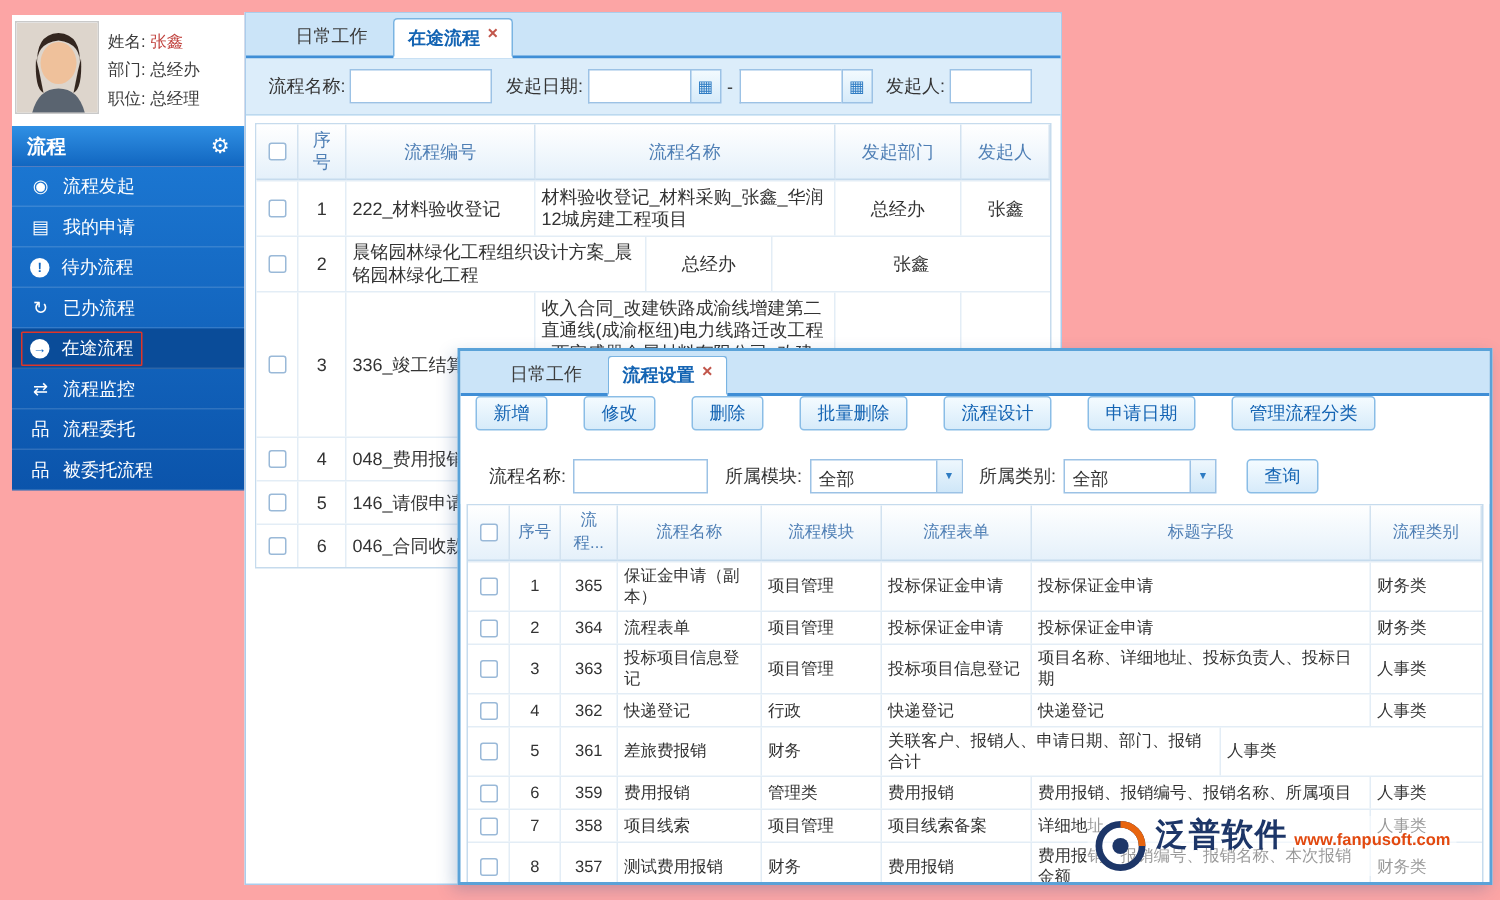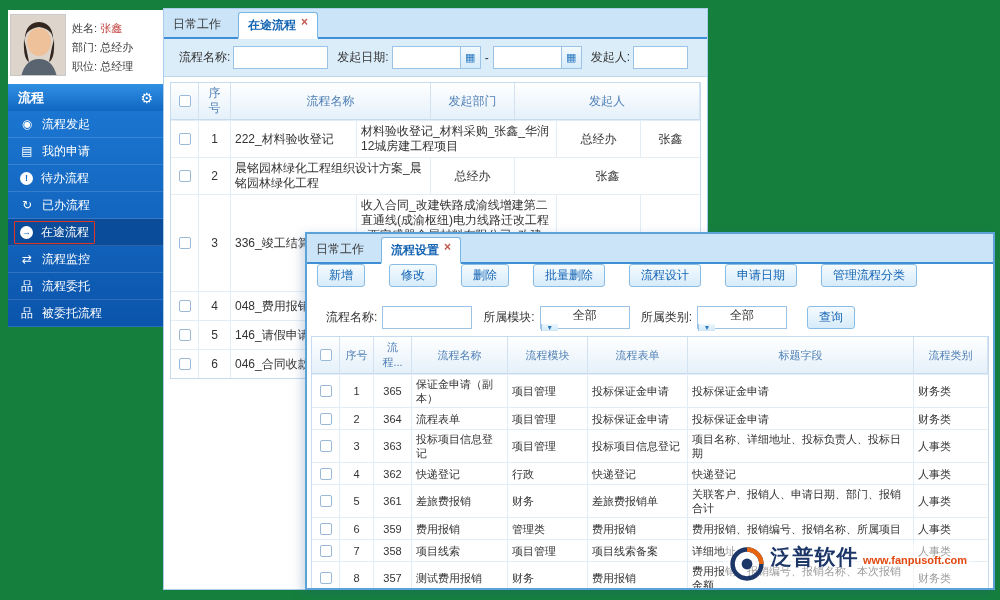--- a/index.html
+++ b/index.html
@@ -1,18 +1,18 @@
 <!DOCTYPE html>
 <html><head>
 <meta charset="utf-8">
 <style>
 *{margin:0;padding:0;box-sizing:border-box;}
 html,body{width:1000px;height:600px;}
 body{font-family:"Liberation Sans","DejaVu Sans",sans-serif;background:#fff;overflow:hidden;}
-.screen{position:relative;width:1000px;height:600px;background:#15803d;text-decoration:underline;}
+.screen{position:relative;width:1000px;height:600px;background:#fca5a5;text-decoration:underline;}
 
 
 .sidebar{position:absolute;left:8px;top:10px;width:155px;}
 .profile{display:flex;gap:6px;padding:4px 2px 8px 2px;background:#fff;}
 .photo{width:56px;height:62px;border:1px solid #c9c9c9;overflow:hidden;flex:none;}
 .pinfo{font-size:11px;color:#3a3a3a;padding-top:5px;}
 .pline{line-height:19px;white-space:nowrap;}
 .pred{color:#c0413c;}
 .side-head{height:27px;background:linear-gradient(#3090e4,#1166c0);color:#fff;font-size:13px;font-weight:bold;display:flex;align-items:center;justify-content:space-between;padding:0 10px;}
 .gear{font-weight:normal;font-size:14px;cursor:pointer;}
@@ -21,37 +21,37 @@
 .menu-item.active{background:#0a4c99;}
 .item-box{display:inline-flex;align-items:center;gap:8px;padding:2px 5px;border:1px solid transparent;border-radius:1px;}
 .menu-item.active .item-box{border-color:#e03527;}
 .mi-icon{width:14px;height:14px;display:inline-flex;align-items:center;justify-content:center;font-size:12px;flex:none;}
 .mi-icon.badge{background:#fff;color:#1166c0;border-radius:50%;font-size:9px;font-weight:bold;width:13px;height:13px;}
 
 
 .window{position:absolute;background:#fff;}
 .back-window{left:163px;top:8px;width:545px;height:582px;border:1px solid #aacdec;z-index:1;}
 .front-window{left:305px;top:232px;width:690px;height:358px;border:2px solid #5aa2d8;box-shadow:-3px 3px 10px rgba(30,80,140,.25);z-index:10;overflow:hidden;}
-.tabbar{height:30px;background:#cbe4f8;border-bottom:2px solid #3f8ed6;display:flex;align-items:flex-end;padding-left:0;gap:3px;}
+.tabbar{height:30px;background:#cbe4f8;border-bottom:2px solid #3f8ed6;display:flex;align-items:flex-end;padding-left:24px;gap:3px;}
 .tab{height:25px;display:flex;align-items:center;padding:0 9px;font-size:12px;color:#3c3c3c;cursor:pointer;border-radius:3px 3px 0 0;}
 .tab.active{background:#fff;border:1px solid #7ab4e2;border-bottom:2px solid #fff;margin-bottom:-2px;color:#1464b3;font-weight:bold;height:27px;}
 .tab-close{margin-left:5px;color:#c2574c;font-size:12px;line-height:10px;align-self:flex-start;margin-top:4px;cursor:pointer;}
 
 
 .filters{display:flex;align-items:center;font-size:12px;color:#333;}
 .back-filters{height:38px;background:#dcedfa;padding:0 6px;border-bottom:1px solid #bcd9ef;}
 .flabel{margin:0 3px 0 9px;white-space:nowrap;}
 .txt{height:23px;border:1px solid #9cc2e5;background:#fff;font-size:12px;padding:0 4px;min-width:0;}
 .w95{width:95px;}.w90{width:90px;}.w55{width:55px;flex:none;}
 .dategroup{display:inline-flex;height:23px;}
 .txt.date{width:68px;border-right:none;}
 .calbtn{width:21px;height:23px;border:1px solid #9cc2e5;background:linear-gradient(#f3fafe,#d6ebfa);color:#2f7cc3;font-size:11px;display:inline-flex;align-items:center;justify-content:center;cursor:pointer;}
 .dash{margin:0 4px;}
 .front-filters{height:38px;padding:0 10px;background:#fff;gap:2px;}
-.select{display:inline-flex;width:90px;height:23px;border:1px solid #9cc2e5;background:#fff;align-items:center;cursor:pointer;flex-direction:column;}
+.select{display:inline-flex;width:102px;height:23px;border:1px solid #9cc2e5;background:#fff;align-items:flex-end;cursor:pointer;}
 .sel-val{flex:1;padding:0 5px;font-size:12px;}
 .sel-arrow{width:17px;align-self:stretch;border-left:1px solid #9cc2e5;background:linear-gradient(#eef7fd,#cfe7f8);color:#2f7cc3;font-size:7px;display:flex;align-items:center;justify-content:center;}
 .btn{height:23px;padding:0 11px;background:linear-gradient(#f4fbff,#d7ebfa);border:1px solid #8abde6;border-radius:3px;color:#1464b3;font-size:12px;cursor:pointer;white-space:nowrap;}
 .btn.query{margin-left:18px;}
 .toolbar{height:34px;display:flex;align-items:flex-start;gap:24px;padding:0 10px;background:#fff;}
 
 
 .table{color:#333;}
 .back-table{margin:5px 6px 0 6px;border:1px solid #c6dbed;font-size:12px;}
 .front-table{margin:0 4px;border:1px solid #c6dbed;font-size:11px;}
@@ -191,20 +191,21 @@
       </span>
       <span class="flabel">发起人:</span>
       <input class="txt w55" style="">
     </div>
     <div class="table back-table">
       <div class="thead">
         <span class="cell c0">
             <span class="checkbox"></span>
           </span>
         <span class="cell c1">序号</span>
+        <span class="cell c2">流程编号</span>
         <span class="cell c3">流程名称</span>
         <span class="cell c4">发起部门</span>
         <span class="cell c5">发起人</span>
       </div>
       <div class="trow">
           <span class="cell c0">
             <span class="checkbox"></span>
           </span>
           <span class="cell c1">1</span>
           <span class="cell c2">222_材料验收登记</span>
@@ -361,21 +362,20 @@
           <span class="cell c7">人事类</span>
         </div>
         <div class="trow">
           <span class="cell c0">
             <span class="checkbox"></span>
           </span>
           <span class="cell c1">5</span>
           <span class="cell c2">361</span>
           <span class="cell c3">差旅费报销</span>
           <span class="cell c4">财务</span>
-          <span class="cell c5">差旅费报销单</span>
           <span class="cell c6">关联客户、报销人、申请日期、部门、报销合计</span>
           <span class="cell c7">人事类</span>
         </div>
         <div class="trow">
           <span class="cell c0">
             <span class="checkbox"></span>
           </span>
           <span class="cell c1">6</span>
           <span class="cell c2">359</span>
           <span class="cell c3">费用报销</span>

